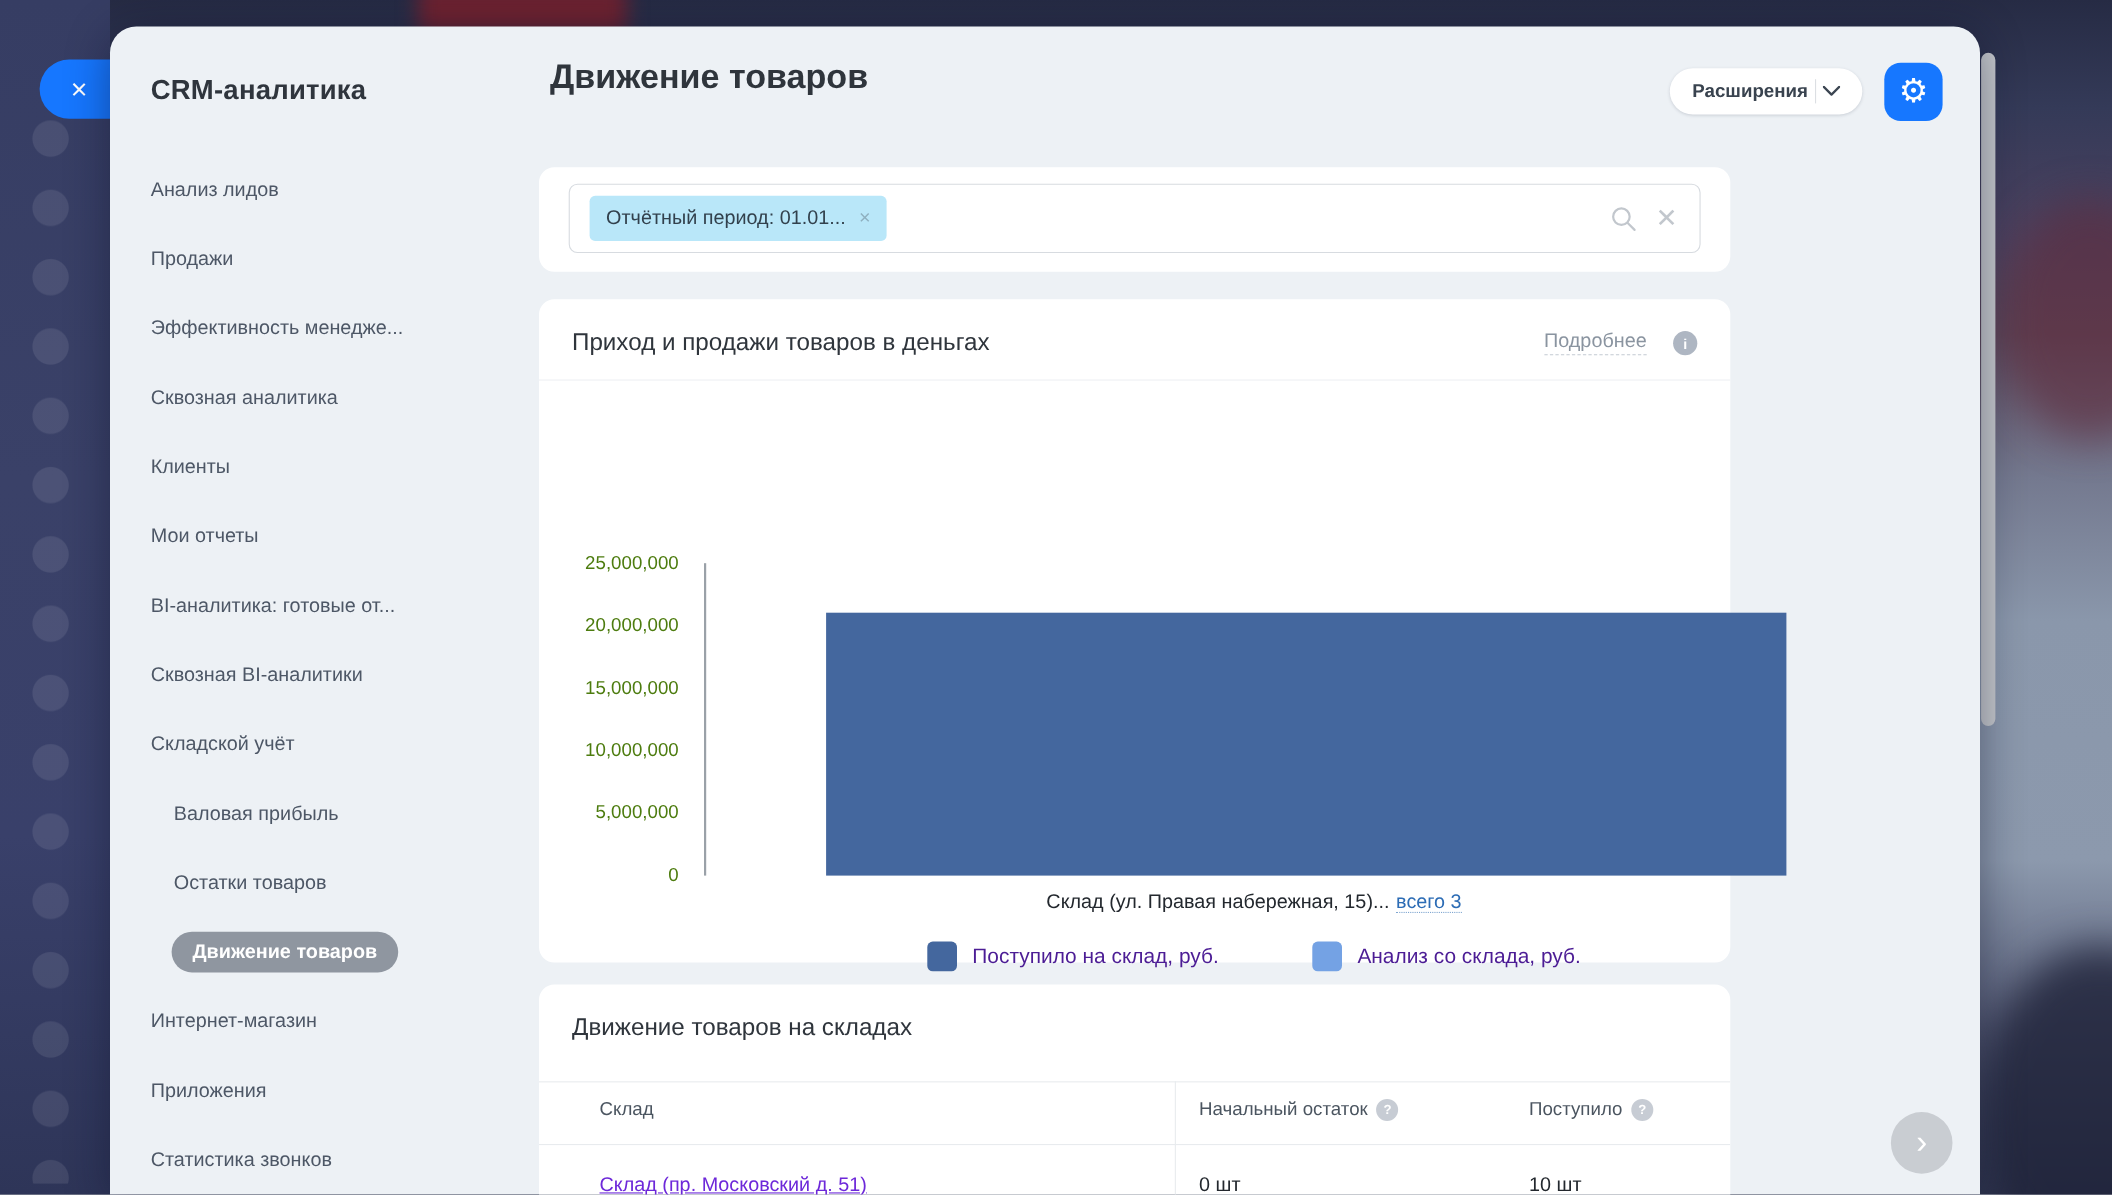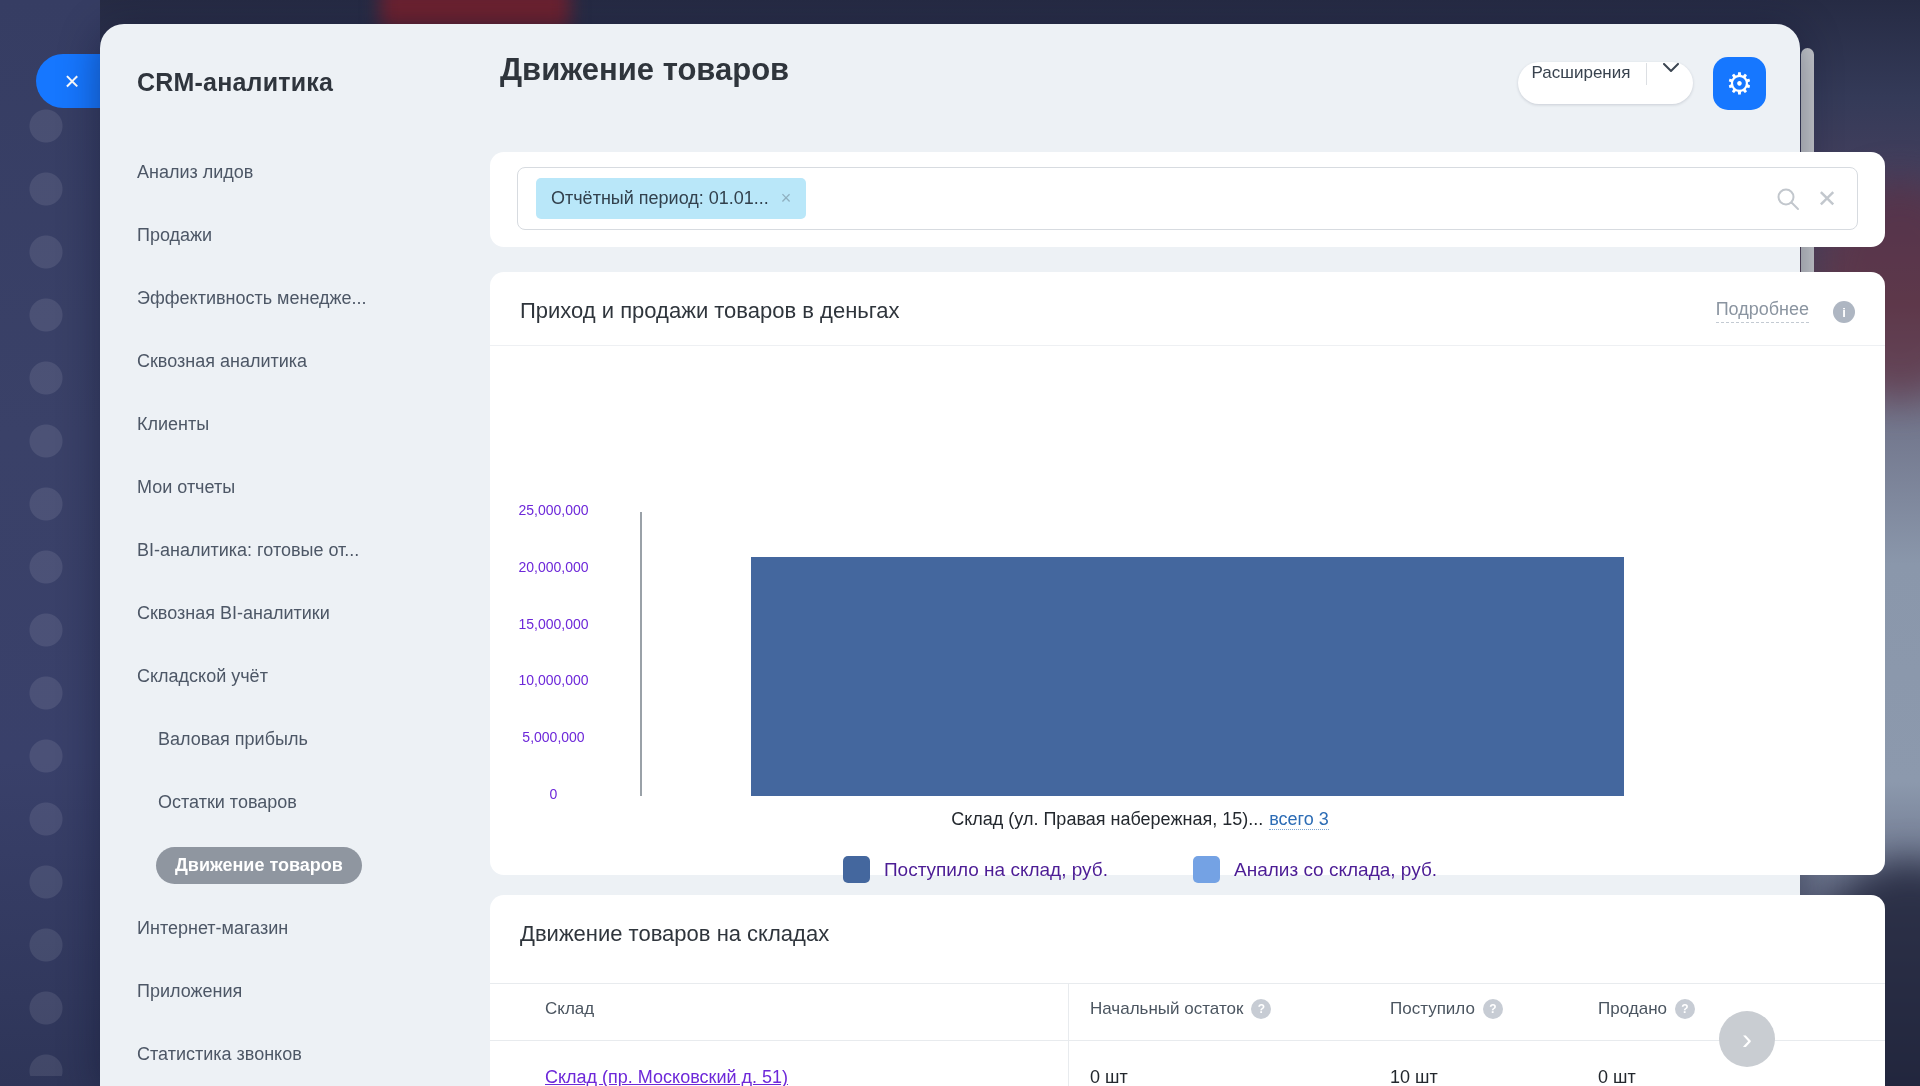--- a/index.html
+++ b/index.html
@@ -40,26 +40,26 @@
   .sb-item{height:63px;display:flex;align-items:center;font-size:18px;color:#4d5766;cursor:pointer;}
   .sb-item.sub{padding-left:21px;}
   .sb-item .pill{background:#8f96a0;color:#fff;font-weight:700;border-radius:19px;padding:8px 19px;margin-left:-2px;}
 
   
   .main{position:absolute;left:390px;top:0;width:1310px;height:1062px;}
   .page-head{position:relative;height:110px;}
   .page-title{position:absolute;left:10px;top:28px;font-size:31px;font-weight:600;color:#2f353c;}
   .ext-btn{position:absolute;left:1028px;top:38px;width:175px;height:42px;background:#fff;border:none;
     border-radius:21px;box-shadow:0 1px 3px rgba(40,50,70,.18);cursor:pointer;
-    display:flex;align-items:flex-start;justify-content:center;gap:16px;font-size:17px;color:#39434f;}
+    display:flex;align-items:center;justify-content:center;gap:6px;font-size:17px;color:#39434f;font-weight:bold;}
   .ext-btn .vdiv{width:1px;height:22px;background:#dcdfe3;}
   .gear-btn{position:absolute;left:1223px;top:33px;width:53px;height:53px;background:#1677ff;border:none;
     border-radius:15px;cursor:pointer;color:#fff;font-size:30px;line-height:53px;text-align:center;padding:0;}
 
-  .card{position:absolute;left:0;width:1395px;background:#fff;border-radius:14px;box-sizing:border-box;}
+  .card{position:absolute;left:0;width:1083px;background:#fff;border-radius:14px;box-sizing:border-box;}
 
   
   .filter-card{top:128px;height:95px;padding:15px 27px;}
   .filter-input{position:relative;height:63px;border:1px solid #d7dbe0;border-radius:8px;background:#fff;
     display:flex;align-items:center;padding:0 18px;box-sizing:border-box;cursor:text;}
   .chip{display:flex;align-items:center;gap:12px;background:#b9e7f9;border-radius:5px;height:41px;
     padding:0 15px;font-size:18px;color:#32414d;}
   .chip .rm{color:#8fb0c0;font-size:18px;cursor:pointer;}
   .filter-icons{position:absolute;right:20px;top:0;height:100%;display:flex;align-items:center;gap:16px;}
   .clear-x{color:#c2c7cd;font-size:24px;cursor:pointer;line-height:1;}
@@ -68,21 +68,21 @@
   .chart-card{top:248px;height:603px;}
   .card-head{display:flex;justify-content:space-between;align-items:center;padding:26px 30px 0 30px;}
   .card-title{font-size:22px;color:#2f353c;}
   .more{display:flex;align-items:flex-end;gap:24px;}
   .more-link{font-size:18px;color:#8a94a0;border-bottom:1px dashed #c3cad2;padding-bottom:2px;cursor:pointer;}
   .info-i{width:22px;height:22px;border-radius:50%;background:#aeb6c2;color:#fff;font-size:13px;font-weight:700;
     display:flex;align-items:center;justify-content:center;cursor:pointer;font-style:normal;}
   .hr{height:1px;background:#eef0f3;margin-top:21px;}
 
   .chart-wrap{position:relative;height:470px;}
-  .ytick{position:absolute;left:0;width:127px;text-align:center;font-size:14px;color:#6d28d9;}
+  .ytick{position:absolute;left:0;width:127px;text-align:right;font-size:17px;color:#4d7c0f;}
   .axis{position:absolute;left:150px;top:166px;width:1000px;height:284px;border-left:2px solid #9aa1a8;}
   .bar{position:absolute;left:109px;bottom:0;width:873px;}
   .x-caption{position:absolute;left:150px;top:463px;width:1000px;text-align:center;font-size:18px;color:#23282e;}
   .x-caption a{color:#2c6cb5;text-decoration:none;border-bottom:1px dotted #7fa6d0;cursor:pointer;margin-left:6px;}
   .legend{position:absolute;left:150px;top:510px;width:1000px;display:flex;justify-content:center;gap:85px;}
   .leg-item{display:flex;align-items:center;gap:14px;font-size:19px;color:#4c1d95;}
   .swatch{width:27px;height:27px;border-radius:5px;}
 
   
   .table-card{top:871px;height:260px;overflow:hidden;}

